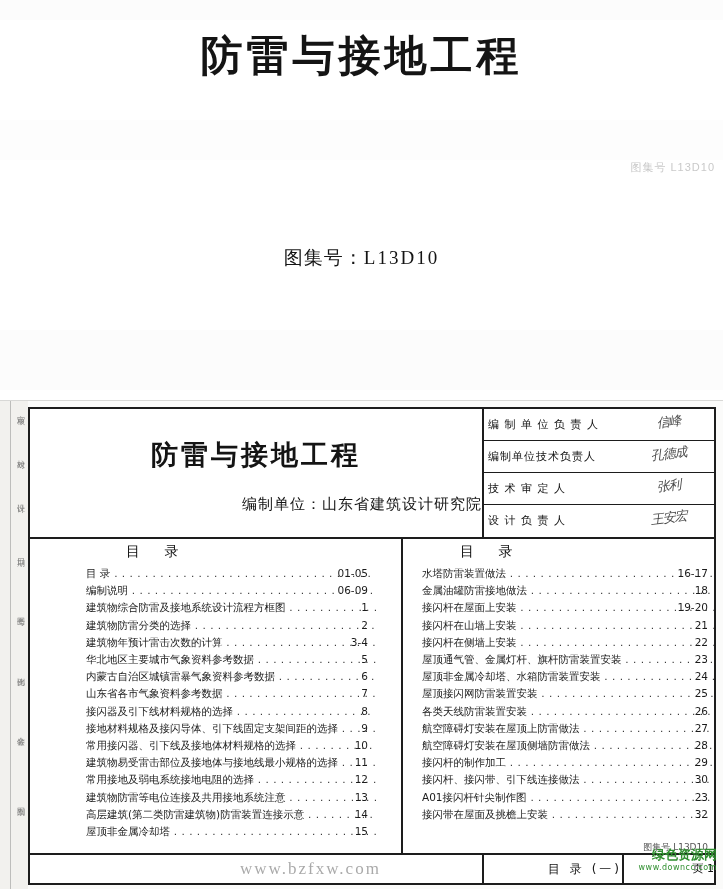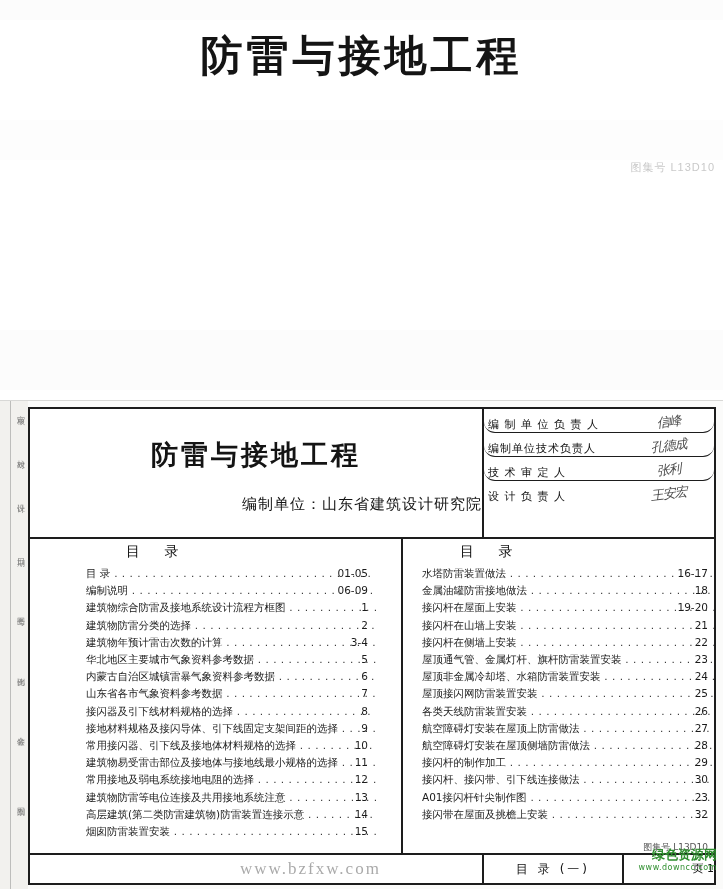--- a/index.html
+++ b/index.html
@@ -149,24 +149,23 @@
   .head-right {
     position: absolute;
     left: 452px; top: 0;
     width: 232px;
     height: 128px;
     border-left: 2px solid #1d1d1d;
     box-sizing: border-box;
   }
   .sign-row {
     position: relative;
-    height: 24px;
+    height: 32px;
     box-sizing: border-box;
     border-bottom: 1px solid #1d1d1d;
-    border-radius: 11px;
   }
   .sign-row:last-child { border-bottom: none; }
   .sign-label {
     position: absolute;
     left: 4px; top: 8px;
     font-size: 11px;
     color: #111;
     letter-spacing: 1px;
     font-family: "DejaVu Sans", sans-serif;
     white-space: nowrap;
@@ -266,21 +265,21 @@
     width: 452px;
     height: 28px;
   }
   .foot-cell-b {
     position: absolute;
     left: 452px; top: 0;
     width: 140px;
     height: 28px;
     border-left: 2px solid #1d1d1d;
     box-sizing: border-box;
-    text-align: center;
+    text-align: right;
     font-size: 12px;
     letter-spacing: 3px;
     line-height: 28px;
     font-family: "DejaVu Sans", sans-serif;
     color: #111;
   }
   .foot-cell-c {
     position: absolute;
     left: 592px; top: 0;
     width: 92px;
@@ -337,20 +336,23 @@
 </head>
 <body>
 
 <div class="cover">
   <div class="scan-band" style="top:0;height:20px;"></div>
   <div class="scan-band" style="top:120px;height:40px;background:rgba(0,0,0,0.008);"></div>
   <div class="scan-band" style="top:330px;height:60px;background:rgba(0,0,0,0.01);"></div>
 
   <div class="cover-title">防雷与接地工程</div>
 
+  <div class="cover-code">
+    <span>图集号：</span><span class="code-val">L13D10</span>
+  </div>
 
   <div class="watermark-top">图集号 L13D10</div>
 </div>
 
 <div class="sheet">
 
   <div class="left-strip">
     <div class="vline"></div>
     <div class="stamp" style="top:8px;">审核</div>
     <div class="stamp" style="top:52px;">校对</div>
@@ -405,21 +407,21 @@
           <div class="toc-item"><span class="t">华北地区主要城市气象资料参考数据</span><span class="dots"> . . . . . . . . . . . . . . . . . . . . .</span><span class="p">5</span></div>
           <div class="toc-item"><span class="t">内蒙古自治区城镇雷暴气象资料参考数据</span><span class="dots"> . . . . . . . . . . . . . . . . . .</span><span class="p">6</span></div>
           <div class="toc-item"><span class="t">山东省各市气象资料参考数据</span><span class="dots"> . . . . . . . . . . . . . . . . . . . . . . . . . .</span><span class="p">7</span></div>
           <div class="toc-item"><span class="t">接闪器及引下线材料规格的选择</span><span class="dots"> . . . . . . . . . . . . . . . . . . . . . . . .</span><span class="p">8</span></div>
           <div class="toc-item"><span class="t">接地材料规格及接闪导体、引下线固定支架间距的选择</span><span class="dots"> . . . . . . . . .</span><span class="p">9</span></div>
           <div class="toc-item"><span class="t">常用接闪器、引下线及接地体材料规格的选择</span><span class="dots"> . . . . . . . . . . . . . . .</span><span class="p">10</span></div>
           <div class="toc-item"><span class="t">建筑物易受雷击部位及接地体与接地线最小规格的选择</span><span class="dots"> . . . . . . . . .</span><span class="p">11</span></div>
           <div class="toc-item"><span class="t">常用接地及弱电系统接地电阻的选择</span><span class="dots"> . . . . . . . . . . . . . . . . . . . . .</span><span class="p">12</span></div>
           <div class="toc-item"><span class="t">建筑物防雷等电位连接及共用接地系统注意</span><span class="dots"> . . . . . . . . . . . . . . . . .</span><span class="p">13</span></div>
           <div class="toc-item"><span class="t">高层建筑(第二类防雷建筑物)防雷装置连接示意</span><span class="dots"> . . . . . . . . . . . .</span><span class="p">14</span></div>
-          <div class="toc-item"><span class="t">烟囱防雷装置安装</span><span class="dots"> . . . . . . . . . . . . . . . . . . . . . . . . . . . . . . . . . .</span><span class="p">15</span></div>
+          <div class="toc-item"><span class="t">屋顶非金属冷却塔</span><span class="dots"> . . . . . . . . . . . . . . . . . . . . . . . . . . . . . . . . . .</span><span class="p">15</span></div>
         </div>
       <div class="toc-col right" id="toc-right">
           <div class="toc-item"><span class="t">水塔防雷装置做法</span><span class="dots"> . . . . . . . . . . . . . . . . . . . . . . . . . . . . . . . . . .</span><span class="p">16-17</span></div>
           <div class="toc-item"><span class="t">金属油罐防雷接地做法</span><span class="dots"> . . . . . . . . . . . . . . . . . . . . . . . . . . . . . .</span><span class="p">18</span></div>
           <div class="toc-item"><span class="t">接闪杆在屋面上安装</span><span class="dots"> . . . . . . . . . . . . . . . . . . . . . . . . . . . . . . . .</span><span class="p">19-20</span></div>
           <div class="toc-item"><span class="t">接闪杆在山墙上安装</span><span class="dots"> . . . . . . . . . . . . . . . . . . . . . . . . . . . . . . . .</span><span class="p">21</span></div>
           <div class="toc-item"><span class="t">接闪杆在侧墙上安装</span><span class="dots"> . . . . . . . . . . . . . . . . . . . . . . . . . . . . . . . .</span><span class="p">22</span></div>
           <div class="toc-item"><span class="t">屋顶通气管、金属灯杆、旗杆防雷装置安装</span><span class="dots"> . . . . . . . . . . . . . . . . .</span><span class="p">23</span></div>
           <div class="toc-item"><span class="t">屋顶非金属冷却塔、水箱防雷装置安装</span><span class="dots"> . . . . . . . . . . . . . . . . . . . .</span><span class="p">24</span></div>
           <div class="toc-item"><span class="t">屋顶接闪网防雷装置安装</span><span class="dots"> . . . . . . . . . . . . . . . . . . . . . . . . . . . . .</span><span class="p">25</span></div>

